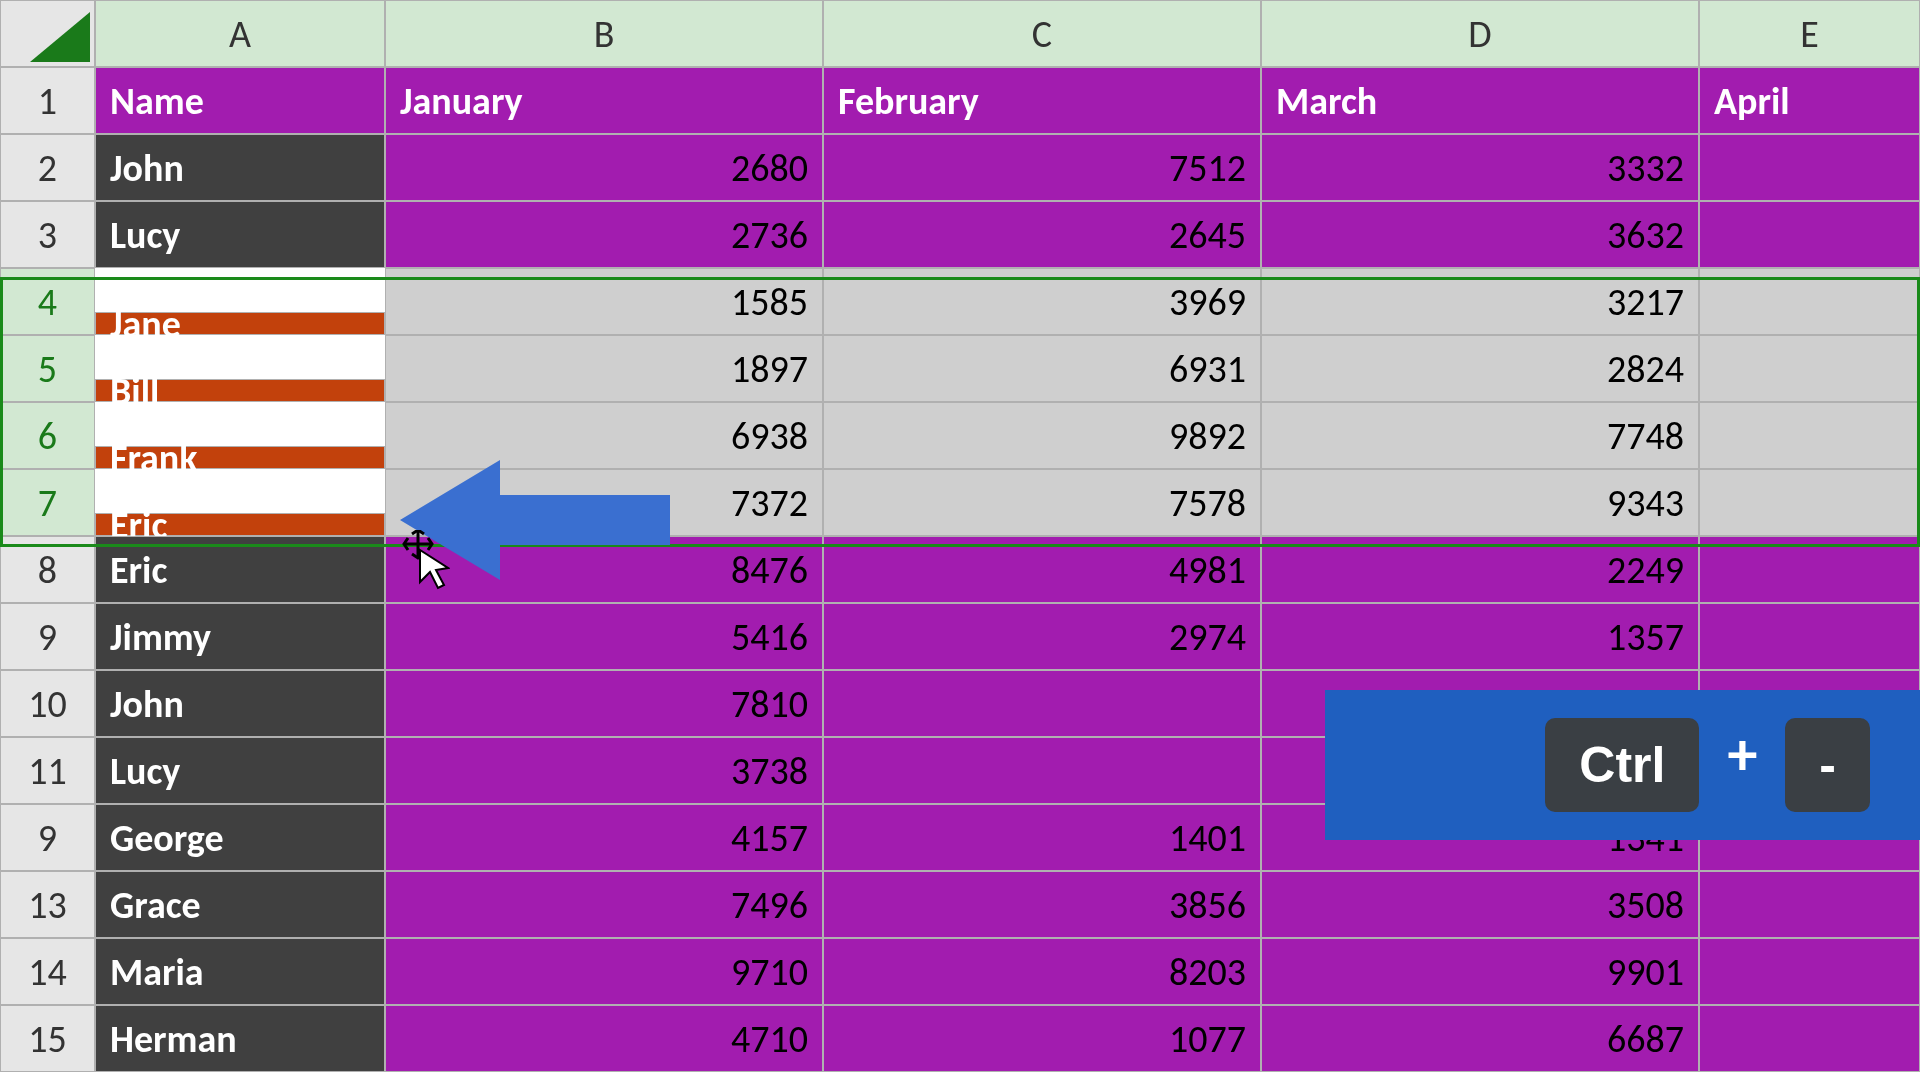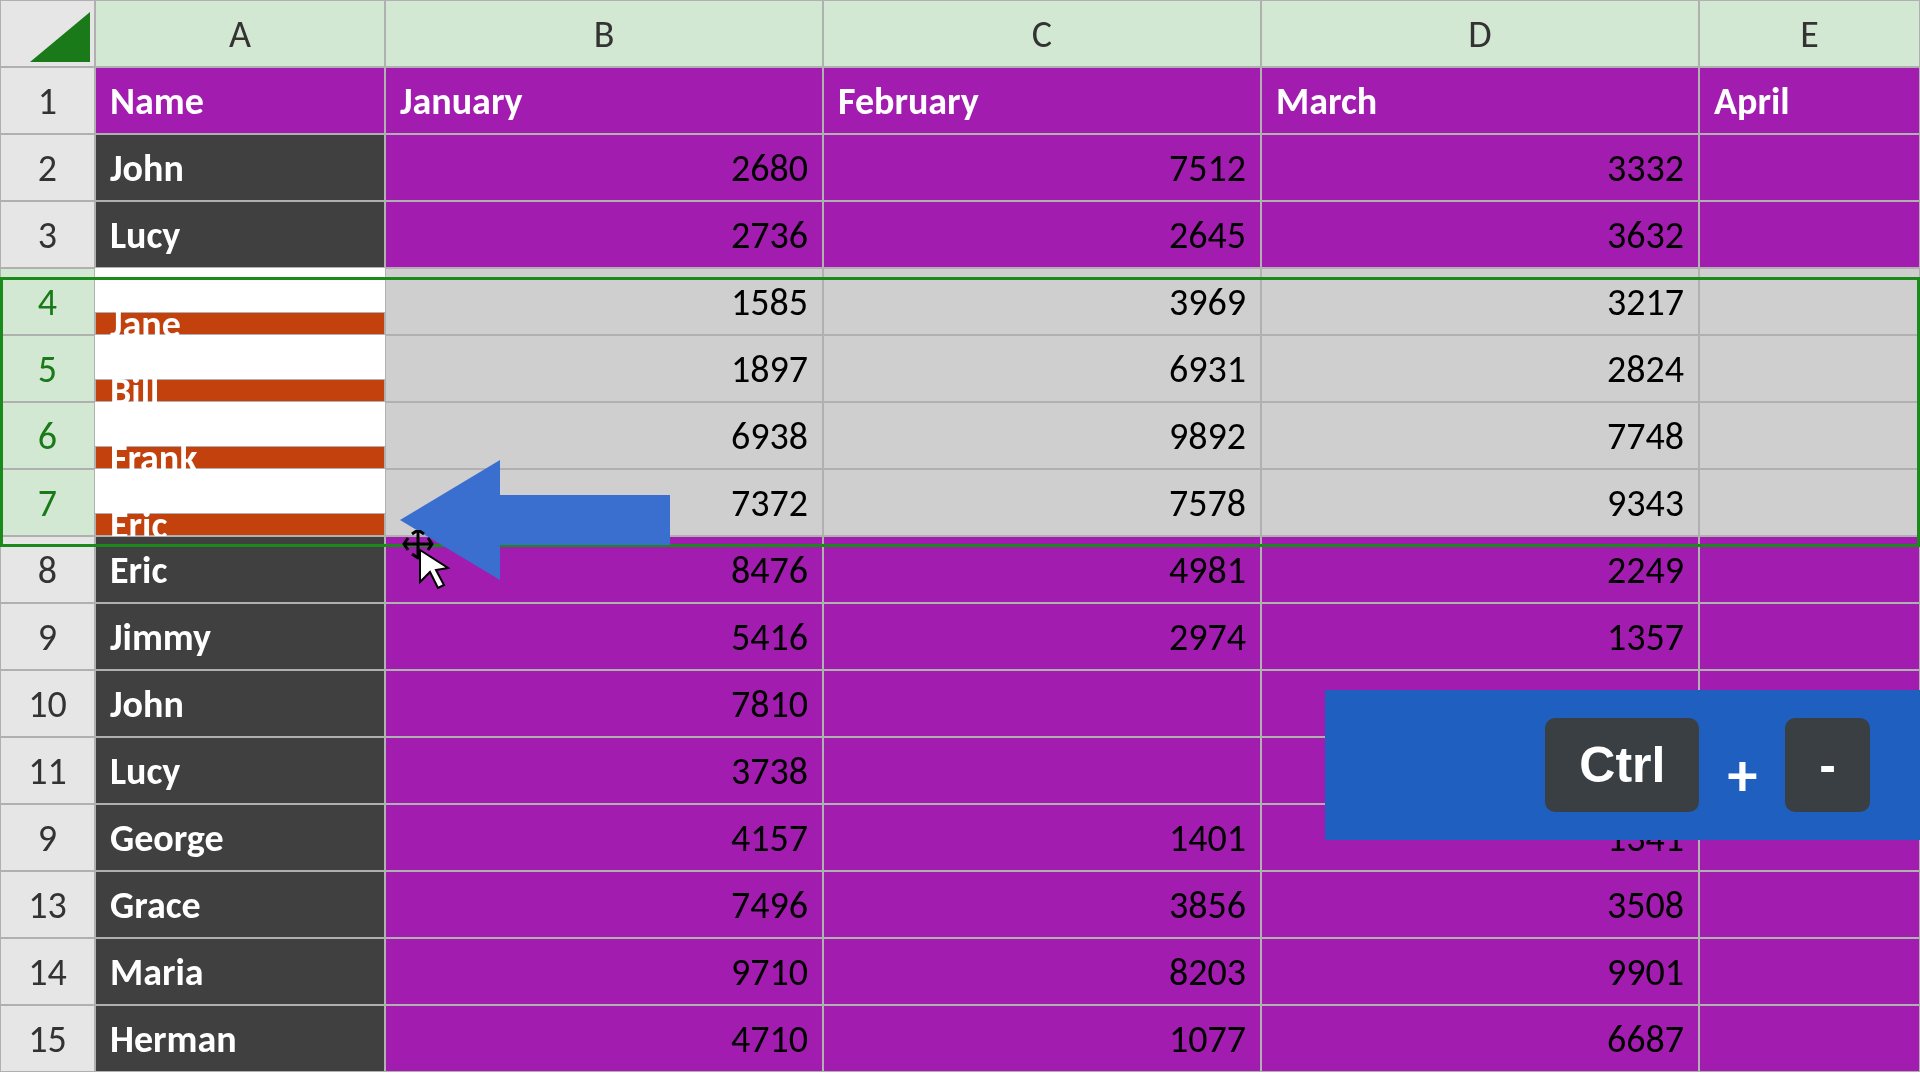--- a/index.html
+++ b/index.html
@@ -22,21 +22,21 @@
   .namecell.sel { background: #c2410c; margin-top: 44px; }
   
   .num { background: #a21caf; color: #000; font-size: 38px; justify-content: flex-end; padding-right: 14px; }
   .num.sel { background: #cfcfcf; text-align: center; }
   
   .sel-outline { position: absolute; border: 3px solid #1a8a1a; pointer-events: none; left: 0; top: 277px; width: 1920px; height: 270px; }
   .wrap { position: relative; width: 1920px; height: 1080px; }
   
   .arrow { position: absolute; left: 400px; top: 460px; pointer-events: none; }
   
-  .hint { position: absolute; right: 0; top: 690px; background: #1f5fbf; padding: 28px 50px 28px 220px; display: flex; align-items: flex-end; gap: 28px; }
+  .hint { position: absolute; right: 0; top: 690px; background: #1f5fbf; padding: 28px 50px 28px 220px; display: flex; align-items: flex-start; gap: 28px; }
   .key { background: #3a3f44; color: #fff; font-size: 50px; font-weight: 600; padding: 18px 34px; border-radius: 10px; font-family: Arial, sans-serif; }
   .plus { color: #fff; font-size: 60px; font-weight: 700; }
   
   .cursor { position: absolute; left: 400px; top: 530px; pointer-events: none; }
 </style>
 </head>
 <body>
 
 <div class="wrap">
   <div class="sheet">

